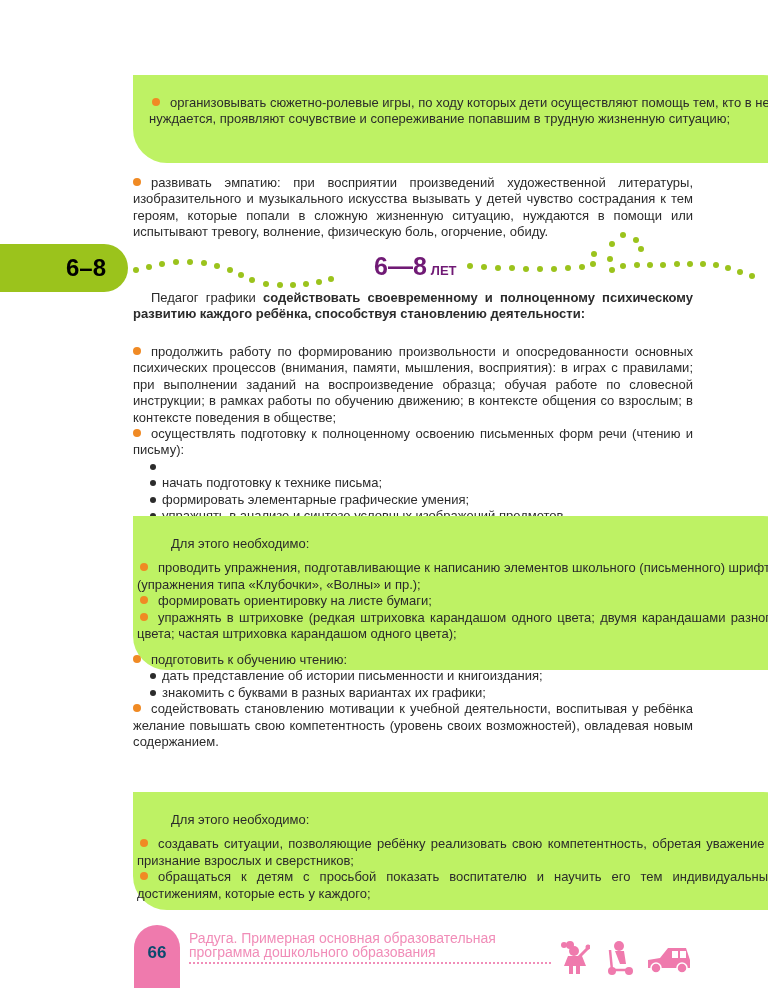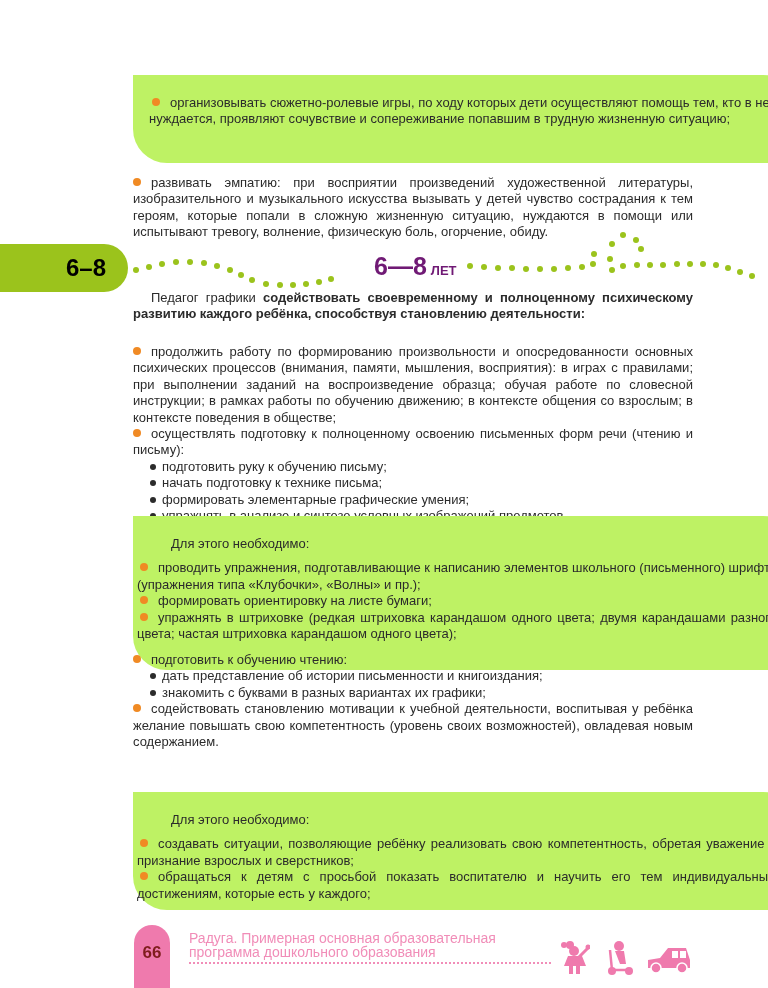--- a/index.html
+++ b/index.html
@@ -16,22 +16,22 @@
   .para { margin:0; }
   .abs { position:absolute; left:133px; width:560px; }
   .badge { position:absolute; left:0; top:244px; width:128px; height:48px;
            background:#9bc31c; border-radius:0 24px 24px 0; color:#000000;
            font-weight:bold; font-size:24px; line-height:48px; text-align:right;
            padding-right:22px; box-sizing:border-box; }
   .heading { position:absolute; left:362px; top:251px; color:#701a75;
              font-weight:bold; font-size:25px; line-height:30px; white-space:nowrap;margin-left:12px; }
   .heading small { font-size:13px; font-weight:bold; margin-left:4px; }
   .gdot { position:absolute; width:6px; height:6px; border-radius:50%; background:#9bc31c; }
-  .footer-num { position:absolute; left:134px; top:925px; width:36px; height:63px;
-                background:#ef7aad; border-radius:23px 23px 0 0; color:#7f1d1d;
+  .footer-num { position:absolute; left:134px; top:925px; width:46px; height:63px;
+                background:#ef7aad; border-radius:23px 23px 0 0; color:#0c4a6e;
                 font-weight:bold; font-size:17px; text-align:center; line-height:56px; }
   .footer-text { position:absolute; left:189px; top:932px; color:#f18db8;
                  font-size:14px; line-height:13.5px; }
   .footer-line { position:absolute; left:189px; top:962px; width:362px;
                  border-top:2px dotted #f18db8; }
   .icon-kids { position:absolute; top:940px; }
 </style>
 </head>
 <body>
 
@@ -92,21 +92,21 @@
     <div class="gdot" style="left: 638px; top: 246px;"></div>
   </div>
 
 <div class="abs" style="top:290px;">
   <p class="txt para" style="text-indent:18px;"><span>Педагог графики </span><b>содействовать своевременному и полноценному психическому развитию каждого ребёнка, способствуя становлению деятельности:</b></p>
 </div>
 
 <div class="abs" style="top:344px;">
   <p class="txt para"><span class="bul" style="margin-left:0"></span><span>продолжить работу по формированию произвольности и опосредованности основных психических процессов (внимания, памяти, мышления, восприятия): в играх с правилами; при выполнении заданий на воспроизведение образца; обучая работе по словесной инструкции; в рамках работы по обучению движению; в контексте общения со взрослым; в контексте поведения в обществе;</span></p>
   <p class="txt para"><span class="bul" style="margin-left:0"></span><span>осуществлять подготовку к полноценному освоению письменных форм речи (чтению и письму):</span></p>
-  <div class="txt sub"><span class="dot"></span><span>подготовить руку к обучению письму;</span></div>
+  <div class="txt sub"><span class="dot"></span></div>
   <div class="txt sub"><span class="dot"></span><span>начать подготовку к технике письма;</span></div>
   <div class="txt sub"><span class="dot"></span><span>формировать элементарные графические умения;</span></div>
   <div class="txt sub"><span class="dot"></span><span>упражнять в анализе и синтезе условных изображений предметов.</span></div>
 </div>
 
 <div class="box" style="top:516px;height:154px;padding:20px 20px 0 4px;">
   <p class="txt para" style="padding-left:34px;margin-bottom:8px;">Для этого необходимо:</p>
   <p class="txt para"><span class="bul"></span><span>проводить упражнения, подготавливающие к написанию элементов школьного (письменного) шрифта (упражнения типа «Клубочки», «Волны» и пр.);</span></p>
   <p class="txt para"><span class="bul"></span><span>формировать ориентировку на листе бумаги;</span></p>
   <p class="txt para"><span class="bul"></span><span>упражнять в штриховке (редкая штриховка карандашом одного цвета; двумя карандашами разного цвета; частая штриховка карандашом одного цвета);</span></p>

